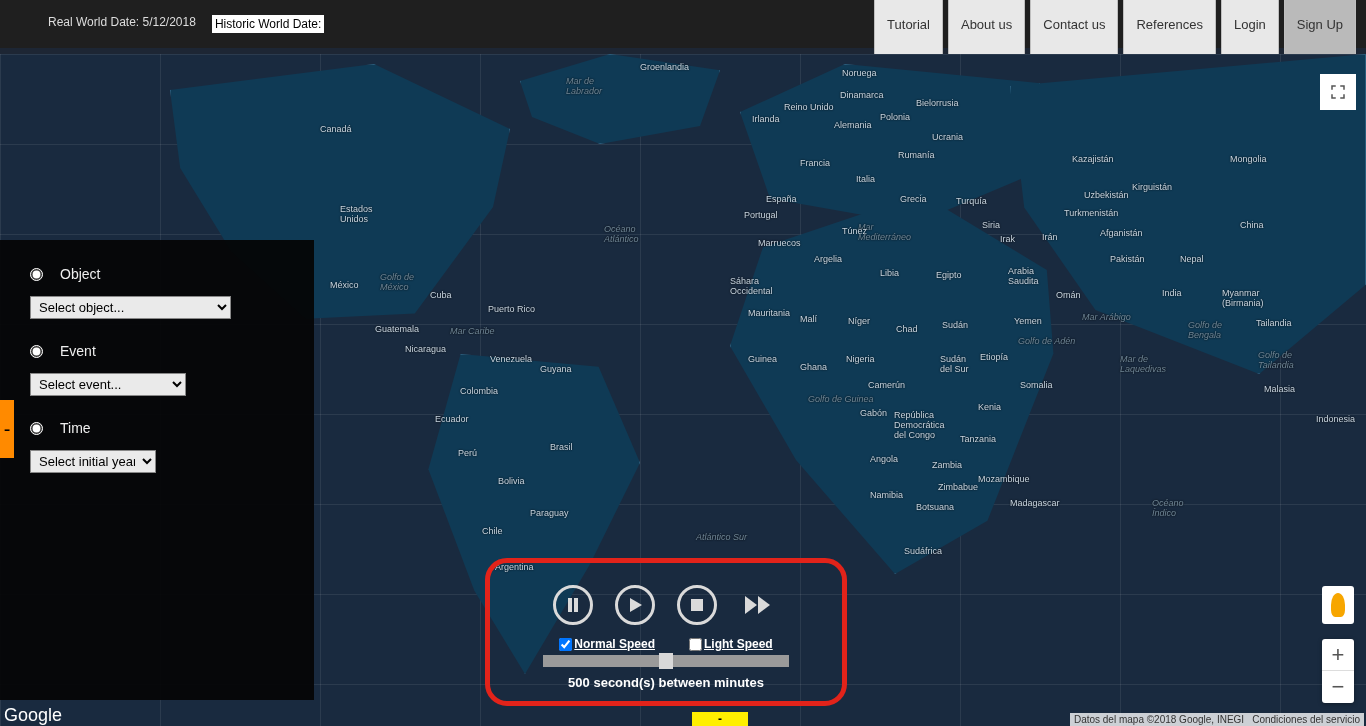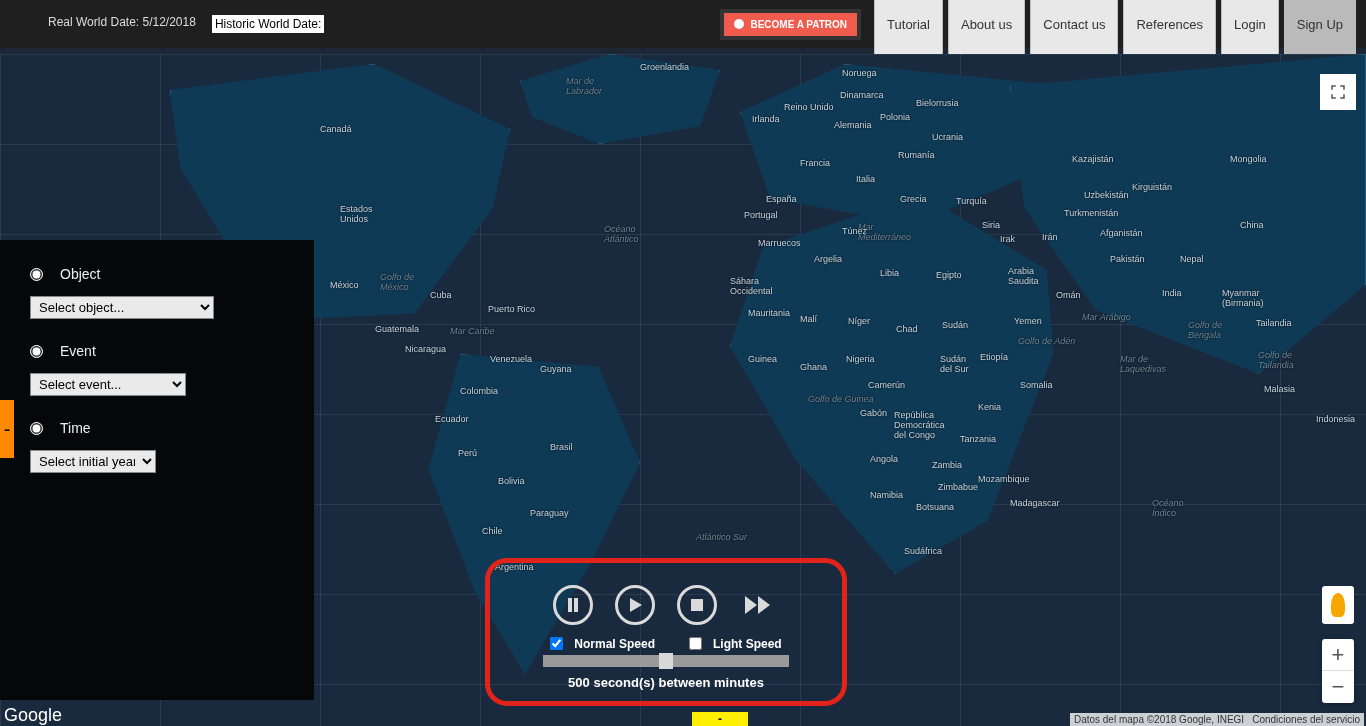--- a/index.html
+++ b/index.html
@@ -114,21 +114,21 @@
   #sidebar {
     position: absolute; left: 0; top: 240px; width: 314px; height: 460px;
     background: rgba(4,4,4,.92); color: #eee;
     padding: 26px 30px 12px 30px; z-index: 30;
     font-size: 14px;
   }
   #sidebar h2 { font-size: 23px; font-weight: normal; line-height: 1.8; margin-bottom: 30px; }
   #sidebar .row { margin-bottom: 14px; display: flex; align-items: center; gap: 17px; }
   #sidebar .row input[type=radio] { accent-color: #fff; }
   #sidebar select {
-    width: 184px; background: #eaeaea; color: #000;
+    width: 201px; background: #eaeaea; color: #000;
     border: 1px solid #888; font-size: 13px; padding: 2px 4px;
     margin-bottom: 24px;
   }
   #sidebar select.year { width: 126px; }
   
   #collapse {
     position: absolute; left: 0; top: 400px;
     width: 14px; height: 58px; background: #ff8a00;
     color: #000; font-size: 20px; display: flex;
     align-items: center; justify-content: center;
@@ -146,21 +146,21 @@
   }
   #player .btns { display: flex; gap: 22px; margin-bottom: 12px; }
   #player .cbtn {
     width: 40px; height: 40px; border: 3px solid #dadada; border-radius: 50%;
     display: flex; align-items: center; justify-content: center;
     cursor: pointer;
   }
   #player .cbtn svg, #player .ffbtn svg { fill: #dadada; }
   #player .ffbtn { width: 40px; height: 40px; display: flex; align-items: center; justify-content: center; cursor: pointer; }
   #player .speeds { display: flex; gap: 34px; font-size: 12px; font-weight: bold; margin-bottom: 4px; }
-  #player .speeds label { display: flex; align-items: flex-start; gap: 11px; }
+  #player .speeds label { display: flex; align-items: center; gap: 2px; text-decoration: underline; }
   #player .slider {
     width: 246px; height: 12px; background: #9a9a9a; position: relative; margin-bottom: 8px;
   }
   #player .slider .thumb {
     position: absolute; left: 116px; top: -2px; width: 14px; height: 16px;
     background: #d8d8d8;
   }
   #player .readout { font-size: 13px; font-weight: bold; }
   
   #chip {
@@ -186,24 +186,20 @@
 <body>
 
 <div id="topbar">
   <div class="dates">
     <span>
       <span>Real World Date:</span>&nbsp;<span>5/12/2018</span>
     </span>
     <span class="historic">Historic World Date:</span>
   </div>
   <div class="spacer"></div>
-  <div class="patron">
-    <span class="dot"></span>
-    <span>BECOME A PATRON</span>
-  </div>
   <button class="navbtn">Tutorial</button>
   <button class="navbtn">About us</button>
   <button class="navbtn">Contact us</button>
   <button class="navbtn">References</button>
   <button class="navbtn">Login</button>
   <button class="navbtn signup">Sign Up</button>
 </div>
 
 <div id="mapwrap">
   <div class="land na"></div>

